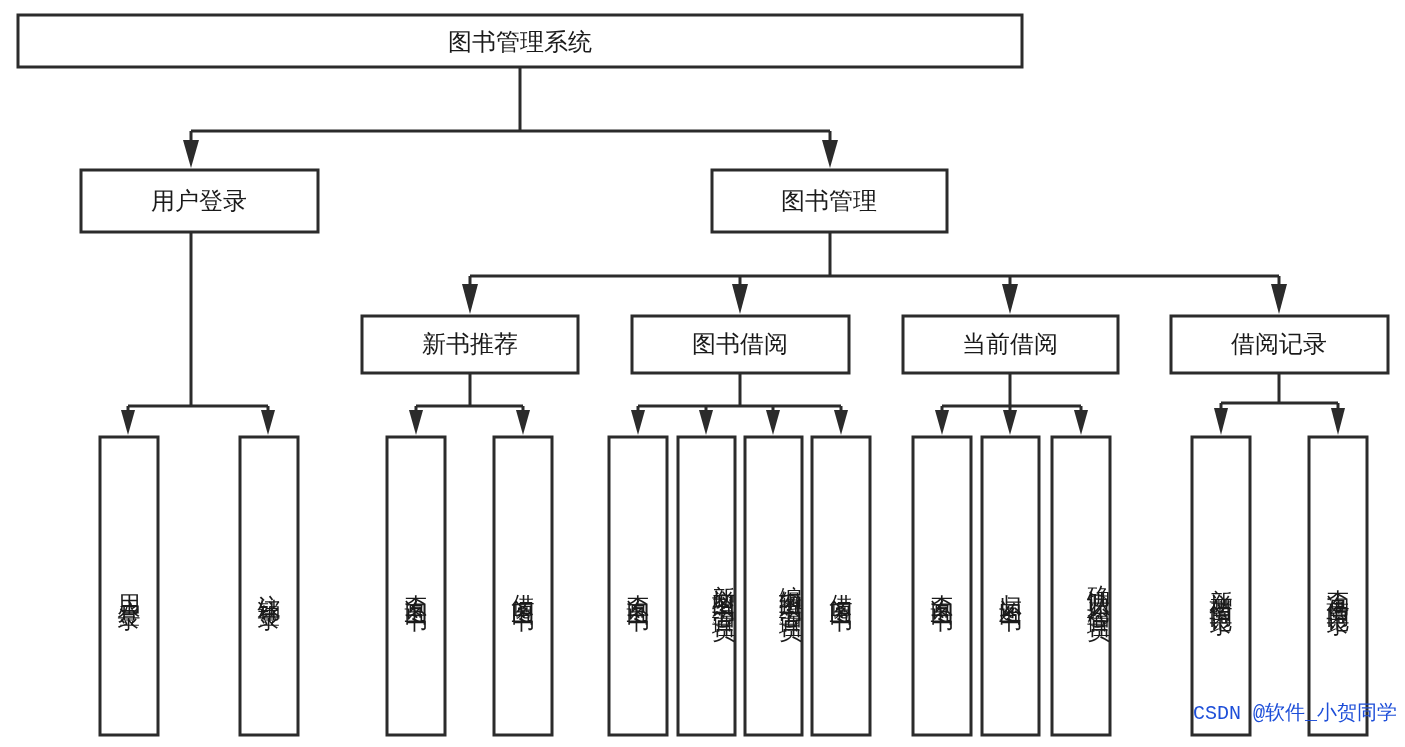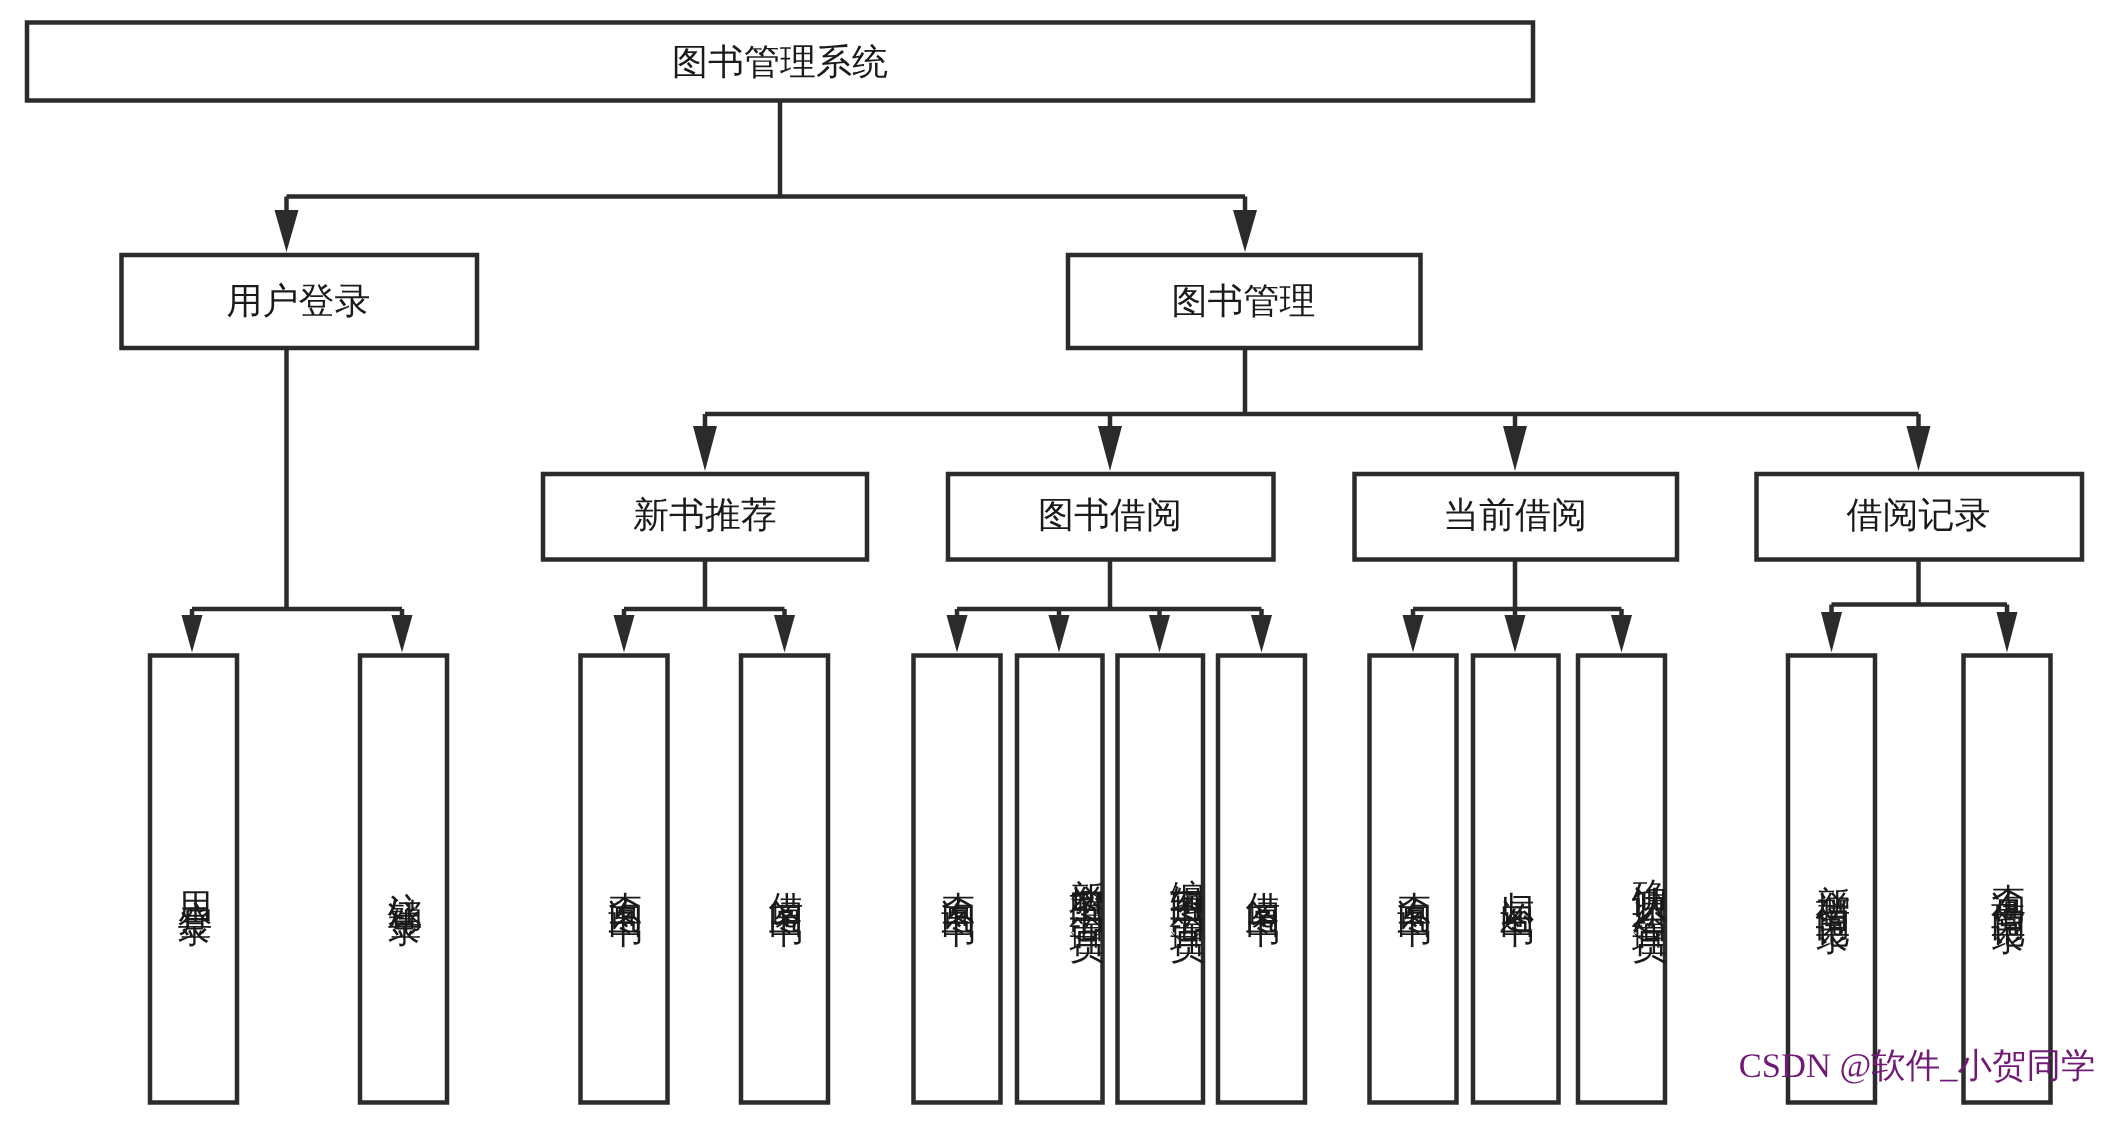--- a/index.html
+++ b/index.html
@@ -60,23 +60,23 @@
     letter-spacing: 5px;
     color: #1a1a1a;
     white-space: nowrap;
     text-align: center;
     pointer-events: none;
   }
   .watermark {
     position: absolute;
     right: 8px;
     bottom: 6px;
-    font-family: Liberation Serif, serif;
-    font-size: 23px;
-    color: #701a75;
+    font-family: Liberation Mono, monospace;
+    font-size: 20px;
+    color: #1d4ed8;
     white-space: nowrap;
   }
 </style>
 </head>
 <body>
 
 <div id="diagram-root">
 
   <svg class="flow" viewBox="0 0 1405 747" xmlns="http://www.w3.org/2000/svg">
 

